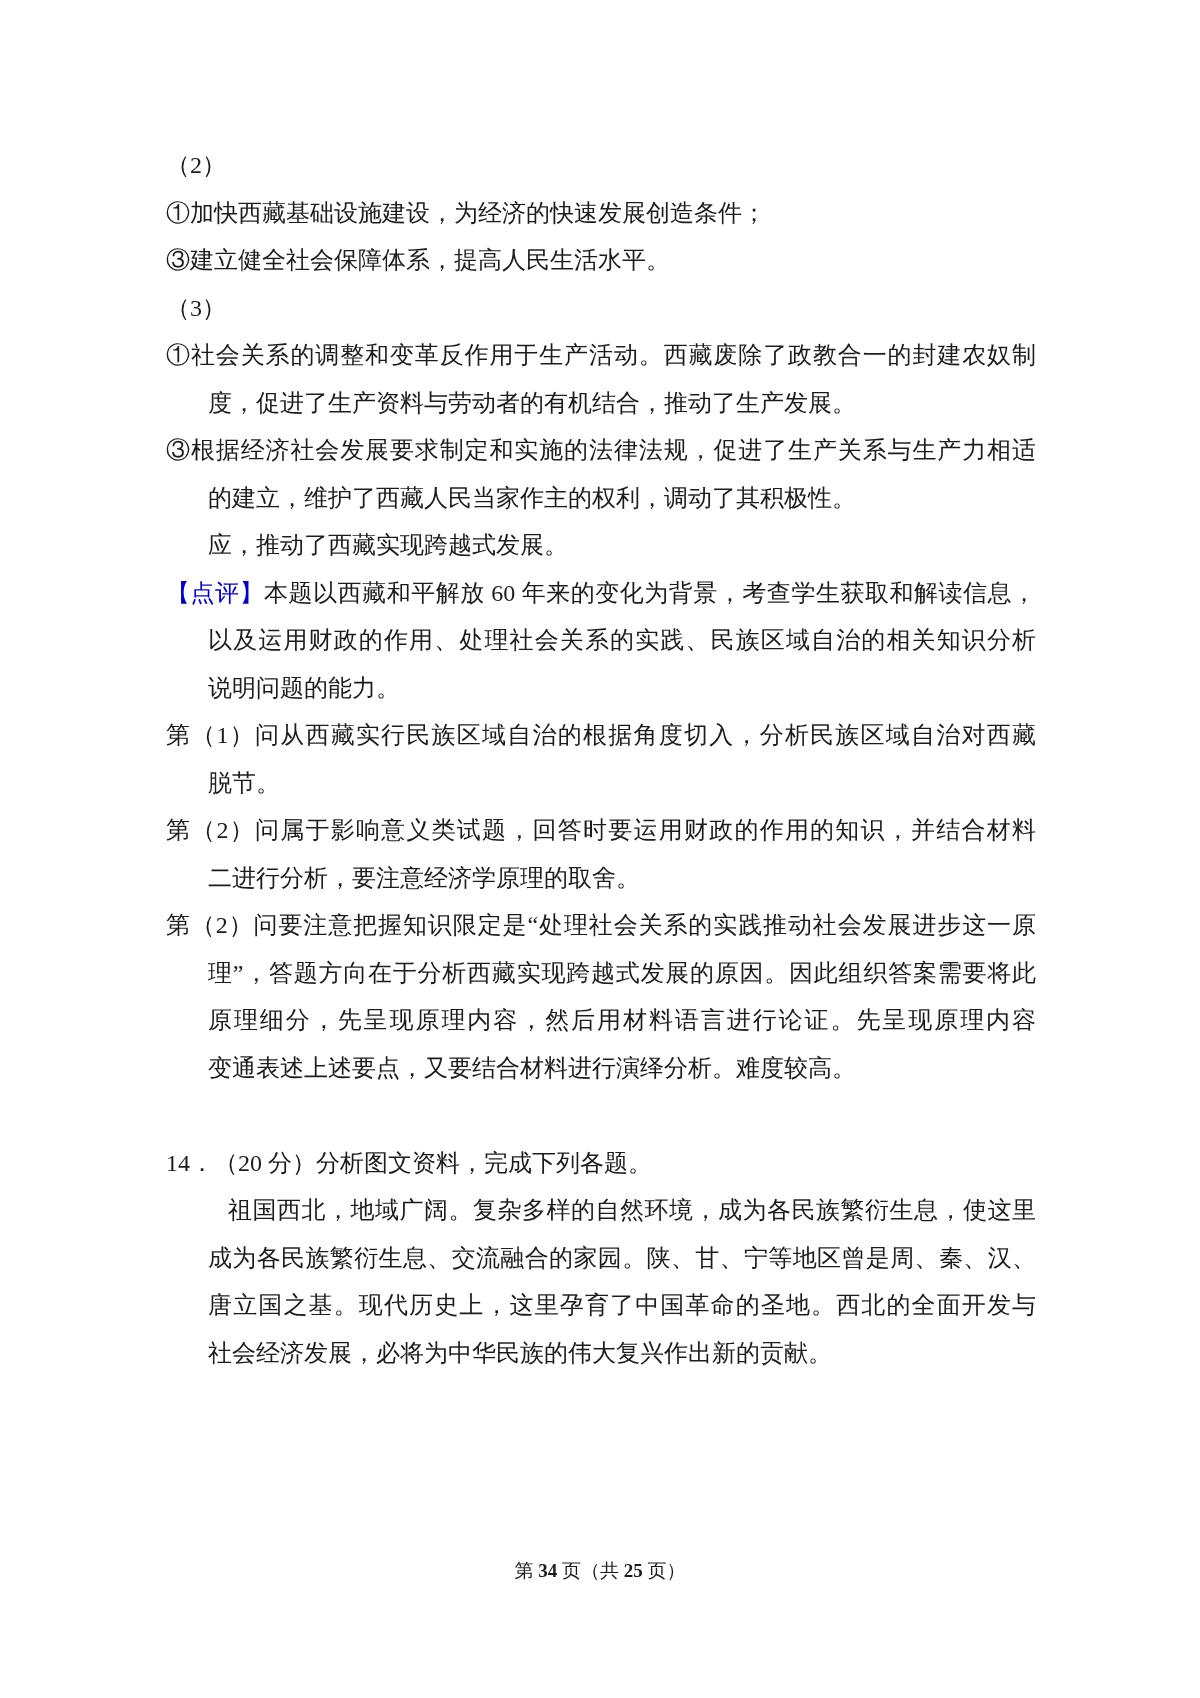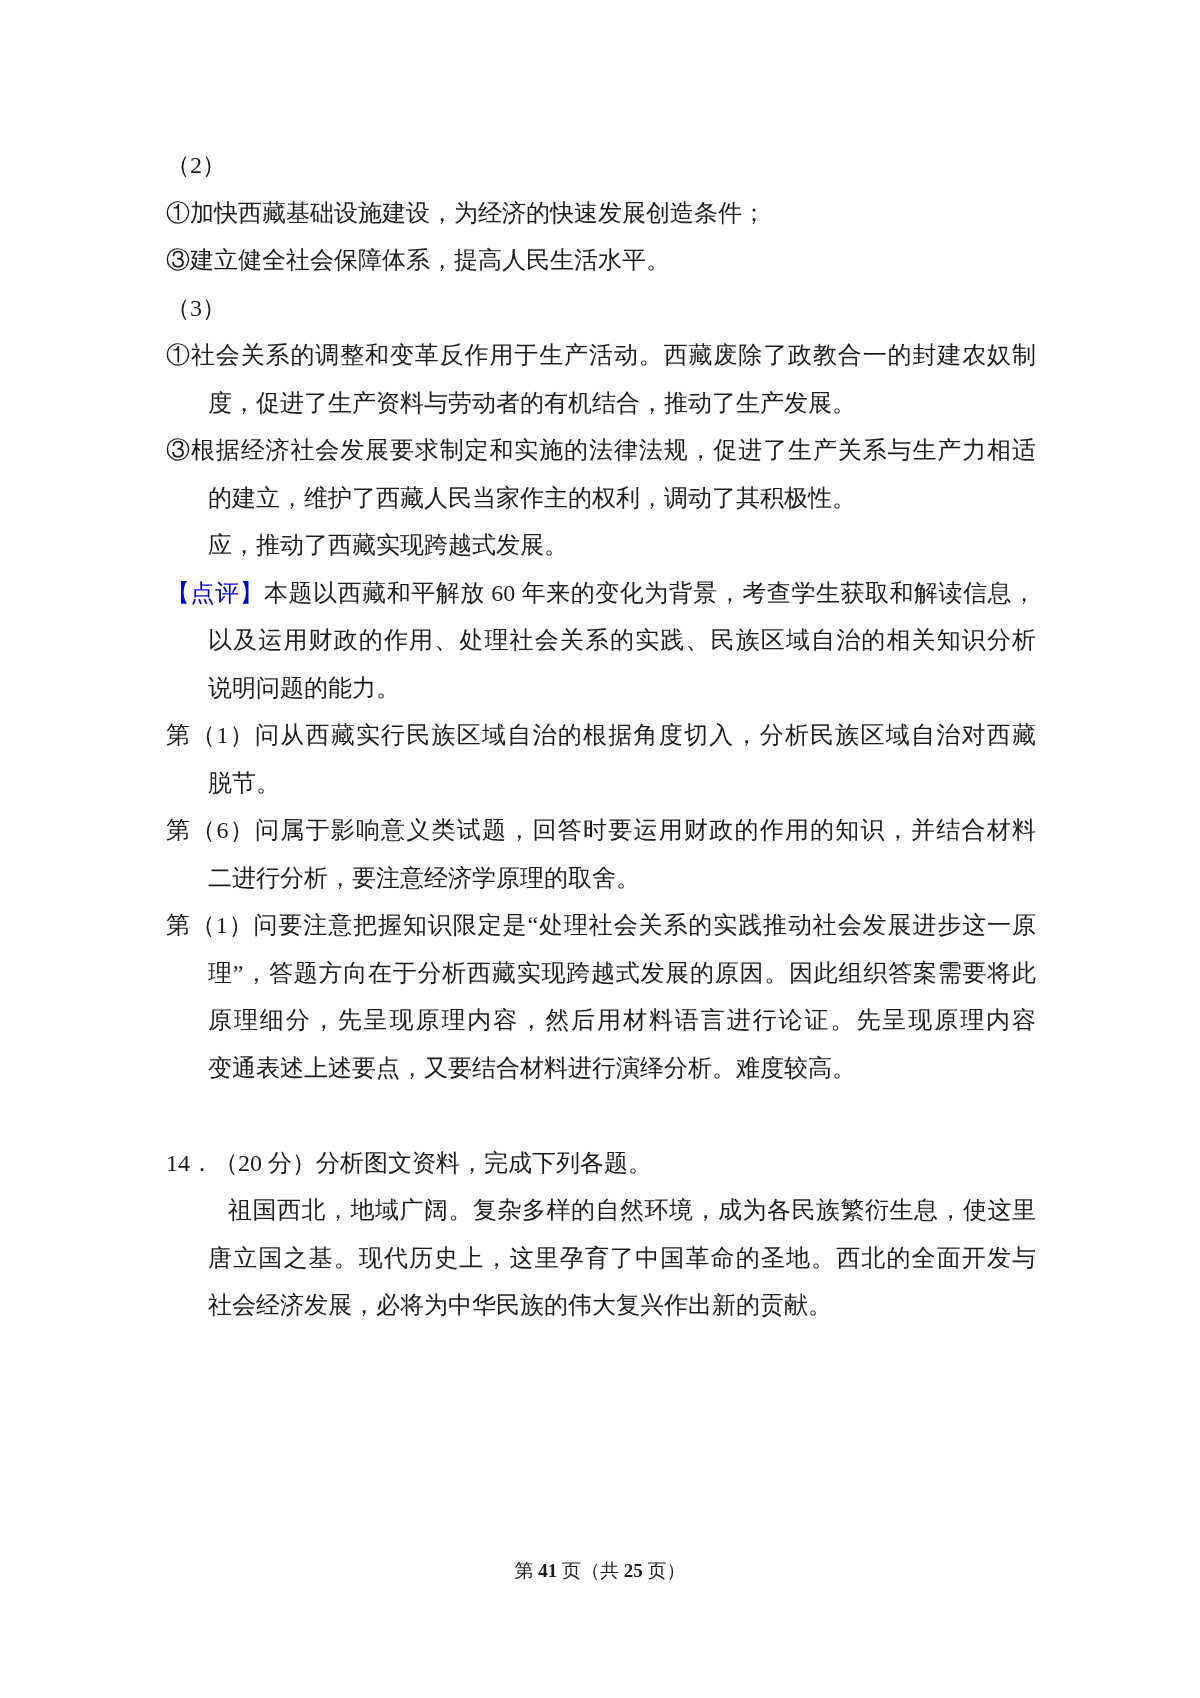--- a/index.html
+++ b/index.html
@@ -61,26 +61,27 @@
       <div class="line i0 just">①社会关系的调整和变革反作用于生产活动。西藏废除了政教合一的封建农奴制</div>
       <div class="line i1">度，促进了生产资料与劳动者的有机结合，推动了生产发展。</div>
       <div class="line i0 just">③根据经济社会发展要求制定和实施的法律法规，促进了生产关系与生产力相适</div>
       <div class="line i1">的建立，维护了西藏人民当家作主的权利，调动了其积极性。</div>
       <div class="line i1">应，推动了西藏实现跨越式发展。</div>
       <div class="line i0 just"><span class="accent">【点评】</span><span>本题以西藏和平解放 60 年来的变化为背景，考查学生获取和解读信息，</span></div>
       <div class="line i1 just">以及运用财政的作用、处理社会关系的实践、民族区域自治的相关知识分析</div>
       <div class="line i1">说明问题的能力。</div>
       <div class="line i0 just">第（1）问从西藏实行民族区域自治的根据角度切入，分析民族区域自治对西藏</div>
       <div class="line i1">脱节。</div>
-      <div class="line i0 just">第（6）问属于影响意义类试题，回答时要运用财政的作用的知识，并结合材料</div>
+      <div class="line i0 just">第（2）问属于影响意义类试题，回答时要运用财政的作用的知识，并结合材料</div>
       <div class="line i1">二进行分析，要注意经济学原理的取舍。</div>
-      <div class="line i0 just">第（1）问要注意把握知识限定是“处理社会关系的实践推动社会发展进步这一原</div>
+      <div class="line i0 just">第（2）问要注意把握知识限定是“处理社会关系的实践推动社会发展进步这一原</div>
       <div class="line i1 just">理”，答题方向在于分析西藏实现跨越式发展的原因。因此组织答案需要将此</div>
       <div class="line i1 just">原理细分，先呈现原理内容，然后用材料语言进行论证。先呈现原理内容</div>
       <div class="line i1">变通表述上述要点，又要结合材料进行演绎分析。难度较高。</div>
       <div class="line i0"></div>
       <div class="line i0">14．（20 分）分析图文资料，完成下列各题。</div>
       <div class="line i2 just">祖国西北，地域广阔。复杂多样的自然环境，成为各民族繁衍生息，使这里</div>
+      <div class="line i1 just">成为各民族繁衍生息、交流融合的家园。陕、甘、宁等地区曾是周、秦、汉、</div>
       <div class="line i1 just">唐立国之基。现代历史上，这里孕育了中国革命的圣地。西北的全面开发与</div>
       <div class="line i1">社会经济发展，必将为中华民族的伟大复兴作出新的贡献。</div>
     </div>
-  <div class="footer"><span>第 </span><span class="bold">41</span><span> 页（共 </span><span class="bold">25</span><span> 页）</span></div>
+  <div class="footer"><span>第 </span><span class="bold">34</span><span> 页（共 </span><span class="bold">25</span><span> 页）</span></div>
 </div>
 
 </body></html>

